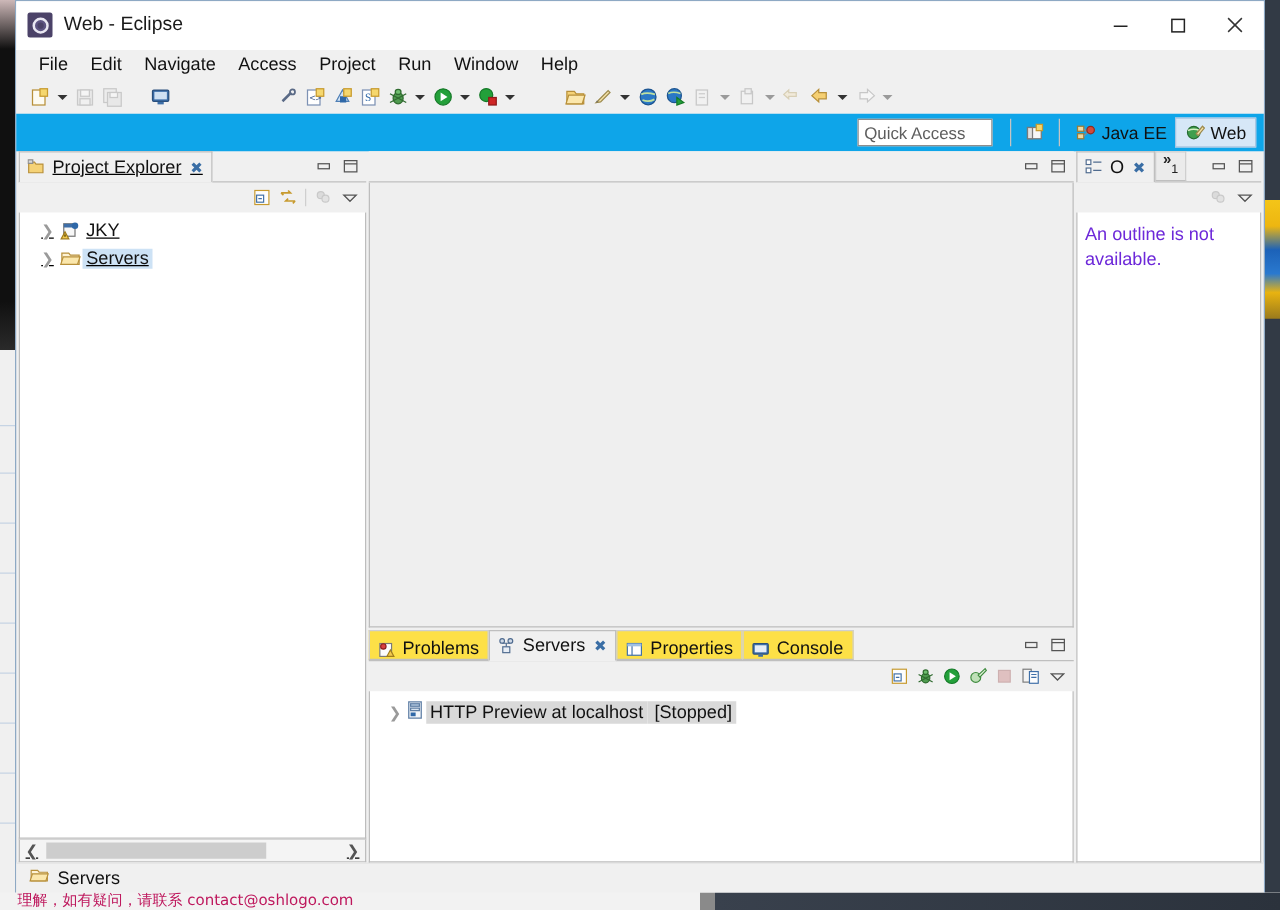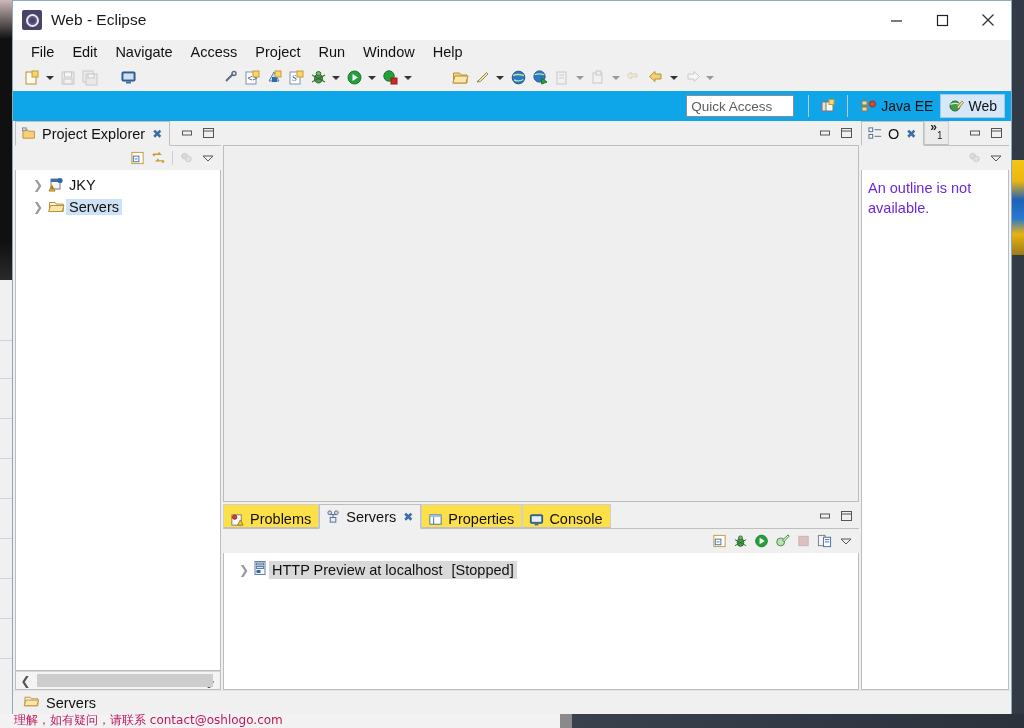--- a/index.html
+++ b/index.html
@@ -143,21 +143,21 @@
     height: 24px; display: flex; align-items: center; gap: 4px;
     padding: 0 7px; font-size: 14px; color: #111;
   }
   .ptab.active { background: #d6e7f7; border: 1px solid #a9c6e2; box-sizing: border-box; }
 
   
   .workbench {
     flex: 1; display: flex; padding: 0 2px 0 2px; box-sizing: border-box;
     min-height: 0;
   }
-  .col-left { width: 206px; display: flex; flex-direction: column; min-width:0; }
+  .col-left { width: 278px; display: flex; flex-direction: column; min-width:0;text-decoration:underline; }
   .col-center { flex: 1; display: flex; flex-direction: column; margin: 0 2px; min-width: 0;}
   .col-right { width: 148px; display: flex; flex-direction: column; min-width:0;}
 
   
   .part { display: flex; flex-direction: column; background: #f0f0f0; min-height: 0; }
   .part-tabrow {
     height: 24px; min-height: 24px; display: flex; align-items: stretch; position: relative;
     border-bottom: 1px solid #bfbfbf;
   }
   .vtab {

